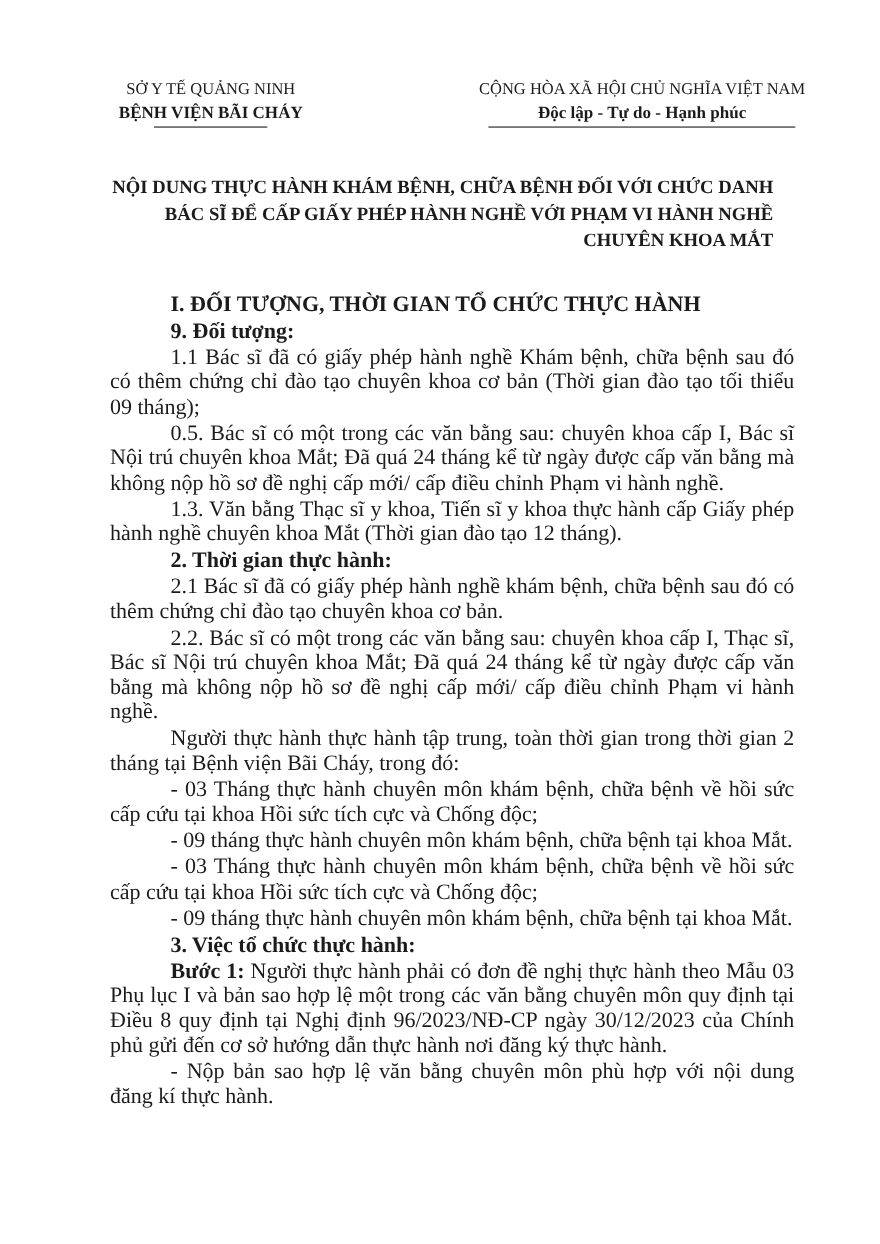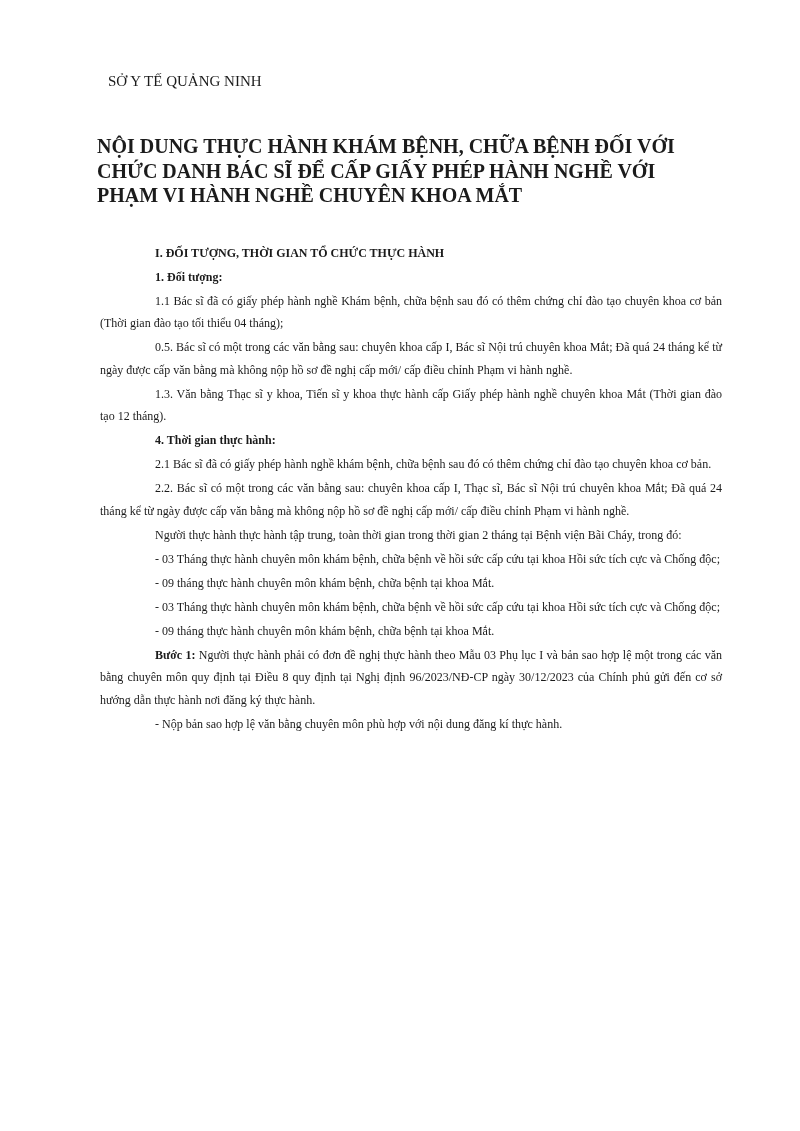--- a/index.html
+++ b/index.html
@@ -49,63 +49,69 @@
     display: block;
     width: 94%;
     margin: 0 auto;
     border-bottom: 1.6px solid #1b1b1b;
     margin-top: 1px;
   }
   
   .doc-title {
     width: 606px;
     margin: 42px auto 0 auto;
-    text-align: left;
+    text-align: right;
     font-weight: bold;
-    font-size: 20px;
+    font-size: 17px;
     line-height: 24.5px;
   }
   
   .body-text {
     margin: 34px 78px 0 100px;
-    font-size: 12px;
+    font-size: 20px;
     line-height: 22.5px;
     text-align: justify;
   }
   .body-text p {
     margin: 0 0 1.5px 0;
     text-indent: 55px;
   }
   .h-bold { font-weight: bold; }
   .lead-bold { font-weight: bold; font-family: Liberation Serif, serif; }
 </style>
 </head>
 <body>
 
 <div class="page">
 
   <div class="header">
     <div class="hdr-block hdr-left">
       <div class="hdr-line1">SỞ Y TẾ QUẢNG NINH</div>
+      <div class="hdr-line2">BỆNH VIỆN BÃI CHÁY</div>
+    </div>
+    <div class="hdr-block hdr-right">
+      <div class="hdr-line1">CỘNG HÒA XÃ HỘI CHỦ NGHĨA VIỆT NAM</div>
+      <div class="hdr-line2">Độc lập - Tự do - Hạnh phúc</div>
     </div>
   </div>
 
   <div class="doc-title">NỘI DUNG THỰC HÀNH KHÁM BỆNH, CHỮA BỆNH ĐỐI VỚI CHỨC DANH BÁC SĨ ĐỂ CẤP GIẤY PHÉP HÀNH NGHỀ VỚI PHẠM VI HÀNH NGHỀ CHUYÊN KHOA MẮT</div>
 
   <div class="body-text">
     <p class="h-bold">I. ĐỐI TƯỢNG, THỜI GIAN TỔ CHỨC THỰC HÀNH</p>
-    <p class="h-bold">1. Đối tượng:</p>
-    <p>1.1 Bác sĩ đã có giấy phép hành nghề Khám bệnh, chữa bệnh sau đó có thêm chứng chỉ đào tạo chuyên khoa cơ bản (Thời gian đào tạo tối thiểu 04 tháng);</p>
+    <p class="h-bold">9. Đối tượng:</p>
+    <p>1.1 Bác sĩ đã có giấy phép hành nghề Khám bệnh, chữa bệnh sau đó có thêm chứng chỉ đào tạo chuyên khoa cơ bản (Thời gian đào tạo tối thiểu 09 tháng);</p>
     <p>0.5. Bác sĩ có một trong các văn bằng sau: chuyên khoa cấp I, Bác sĩ Nội trú chuyên khoa Mắt; Đã quá 24 tháng kể từ ngày được cấp văn bằng mà không nộp hồ sơ đề nghị cấp mới/ cấp điều chỉnh Phạm vi hành nghề.</p>
     <p>1.3. Văn bằng Thạc sĩ y khoa, Tiến sĩ y khoa thực hành cấp Giấy phép hành nghề chuyên khoa Mắt (Thời gian đào tạo 12 tháng).</p>
-    <p class="h-bold">4. Thời gian thực hành:</p>
+    <p class="h-bold">2. Thời gian thực hành:</p>
     <p>2.1 Bác sĩ đã có giấy phép hành nghề khám bệnh, chữa bệnh sau đó có thêm chứng chỉ đào tạo chuyên khoa cơ bản.</p>
     <p>2.2. Bác sĩ có một trong các văn bằng sau: chuyên khoa cấp I, Thạc sĩ, Bác sĩ Nội trú chuyên khoa Mắt; Đã quá 24 tháng kể từ ngày được cấp văn bằng mà không nộp hồ sơ đề nghị cấp mới/ cấp điều chỉnh Phạm vi hành nghề.</p>
     <p>Người thực hành thực hành tập trung, toàn thời gian trong thời gian 2 tháng tại Bệnh viện Bãi Cháy, trong đó:</p>
     <p>- 03 Tháng thực hành chuyên môn khám bệnh, chữa bệnh về hồi sức cấp cứu tại khoa Hồi sức tích cực và Chống độc;</p>
     <p>- 09 tháng thực hành chuyên môn khám bệnh, chữa bệnh tại khoa Mắt.</p>
     <p>- 03 Tháng thực hành chuyên môn khám bệnh, chữa bệnh về hồi sức cấp cứu tại khoa Hồi sức tích cực và Chống độc;</p>
     <p>- 09 tháng thực hành chuyên môn khám bệnh, chữa bệnh tại khoa Mắt.</p>
+    <p class="h-bold">3. Việc tổ chức thực hành:</p>
     <p><span class="lead-bold">Bước 1:</span><span> Người thực hành phải có đơn đề nghị thực hành theo Mẫu 03 Phụ lục I và bản sao hợp lệ một trong các văn bằng chuyên môn quy định tại Điều 8 quy định tại Nghị định 96/2023/NĐ-CP ngày 30/12/2023 của Chính phủ gửi đến cơ sở hướng dẫn thực hành nơi đăng ký thực hành.</span></p>
     <p>- Nộp bản sao hợp lệ văn bằng chuyên môn phù hợp với nội dung đăng kí thực hành.</p>
   </div>
 
 </div>
 
 </body></html>

